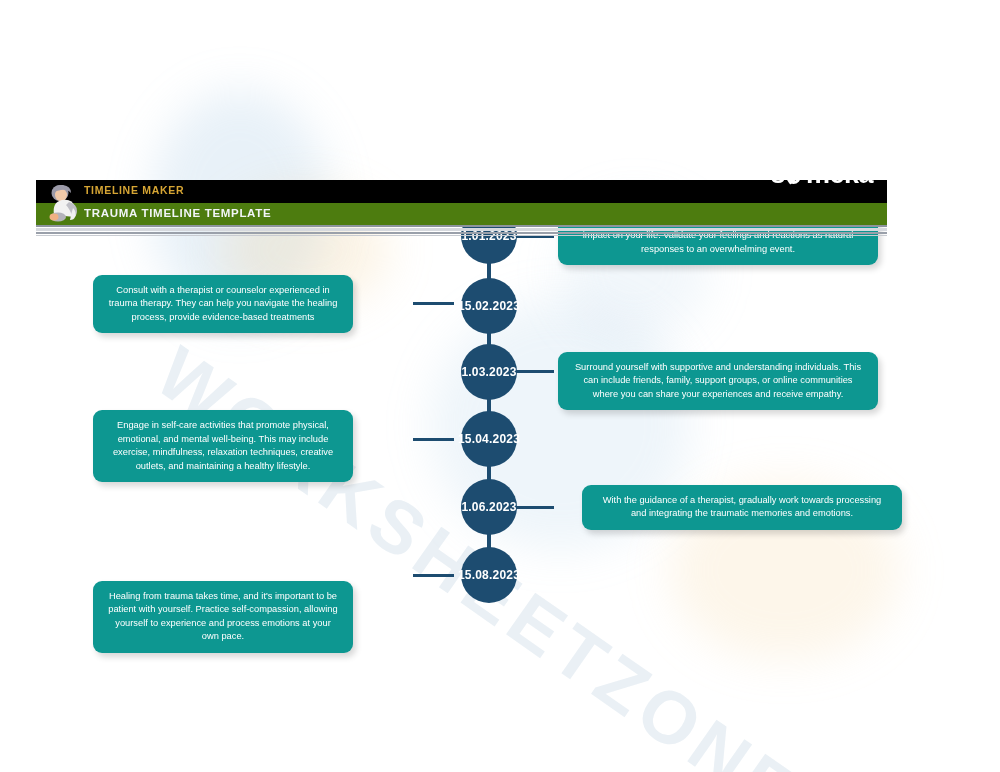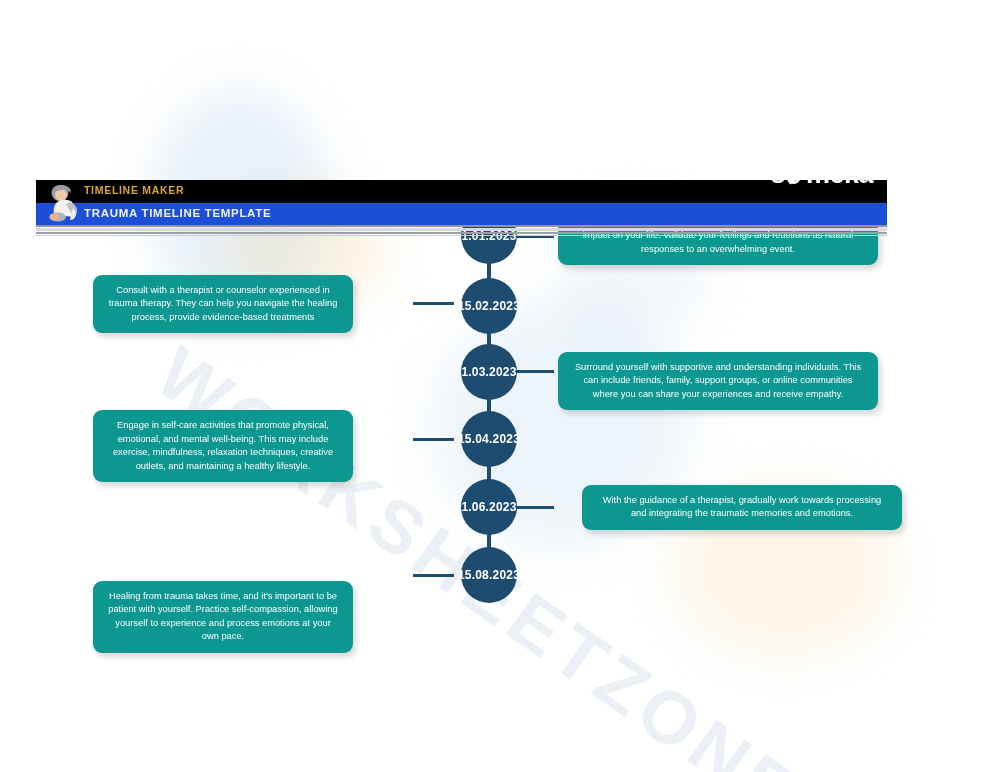--- a/index.html
+++ b/index.html
@@ -82,21 +82,21 @@
     margin-top: 24px;
   }
   .hdr-row-top {
     position: relative;
     height: 23px;
     background: #000000;
   }
   .hdr-row-bottom {
     position: relative;
     height: 22px;
-    background: #1d4ed8;
+    background: #4d7c0f;
     text-decoration: underline;
   }
   .hdr-icon {
     position: absolute;
     left: 9px;
     top: 2px;
     width: 42px;
     height: 43px;
     z-index: 3;
   }

